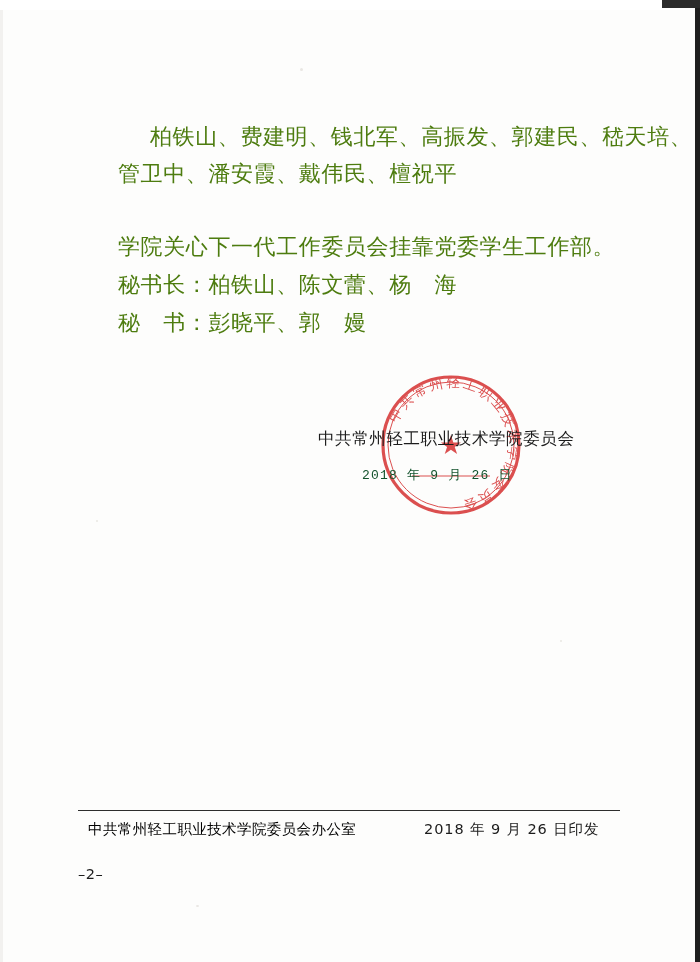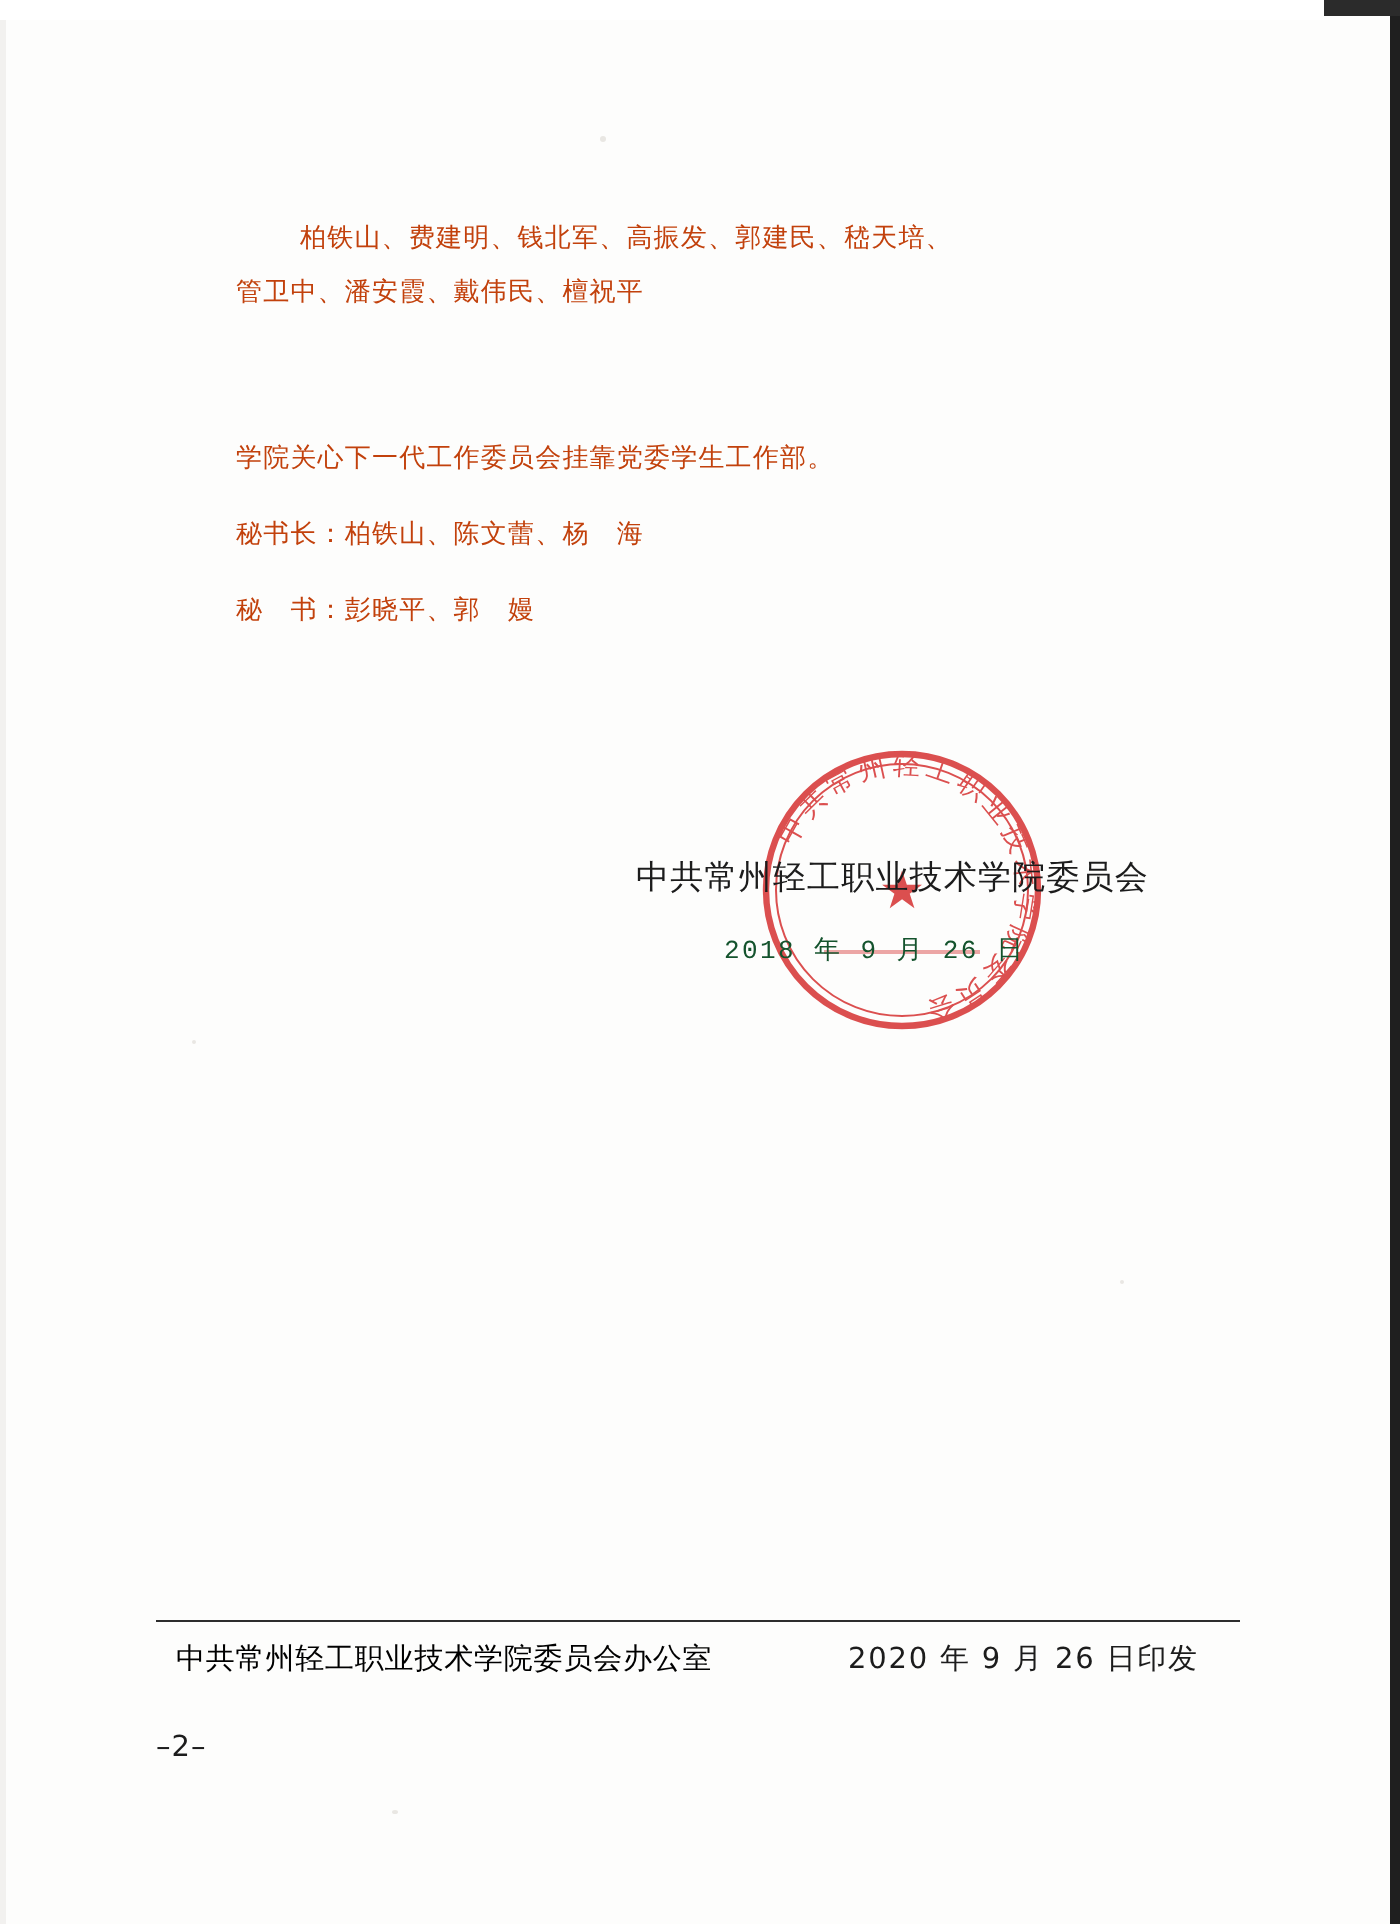--- a/index.html
+++ b/index.html
@@ -49,27 +49,28 @@
     background: #f2f1ef;
   }
   .content {
     position: absolute;
     left: 0; top: 0;
     width: 700px; height: 962px;
   }
   .body-line {
     position: absolute;
     font-family: "DejaVu Sans", sans-serif;
-    font-size: 13px;
-    color: #c2410c;
+    font-size: 22px;
+    color: #4d7c0f;
     letter-spacing: 0.6px;
     white-space: pre;
+    margin-top: 12px;
   }
   .l1 { left: 150px; top: 110px; }
-  .l2 { left: 118px; top: 137px; font-family: Liberation Serif, serif; }
+  .l2 { left: 118px; top: 147px; font-family: Liberation Serif, serif; }
   .l3 { left: 118px; top: 220px; }
   .l4 { left: 118px; top: 258px; }
   .l5 { left: 118px; top: 296px; }
 
   .signature {
     position: absolute;
     left: 318px;
     top: 428px;
     font-size: 16.5px;
     color: #1c1c1c;
@@ -181,17 +182,17 @@
         <text x="73" y="82" text-anchor="middle" font-size="26" fill="#d42a2a" font-family="'DejaVu Sans', sans-serif">★</text>
         <path d="M 34,104 L 112,104" stroke="#d42a2a" stroke-width="2" opacity="0.5"></path>
       </svg>
     </div>
 
     <div class="signature">中共常州轻工职业技术学院委员会</div>
     <div class="sig-date">2018 年 9 月 26 日</div>
 
     <div class="footer-rule"></div>
     <div class="footer-left">中共常州轻工职业技术学院委员会办公室</div>
-    <div class="footer-right">2020 年 9 月 26 日印发</div>
+    <div class="footer-right">2018 年 9 月 26 日印发</div>
     <div class="page-number">–2–</div>
 
   </div>
 </div>
 
 </body></html>

